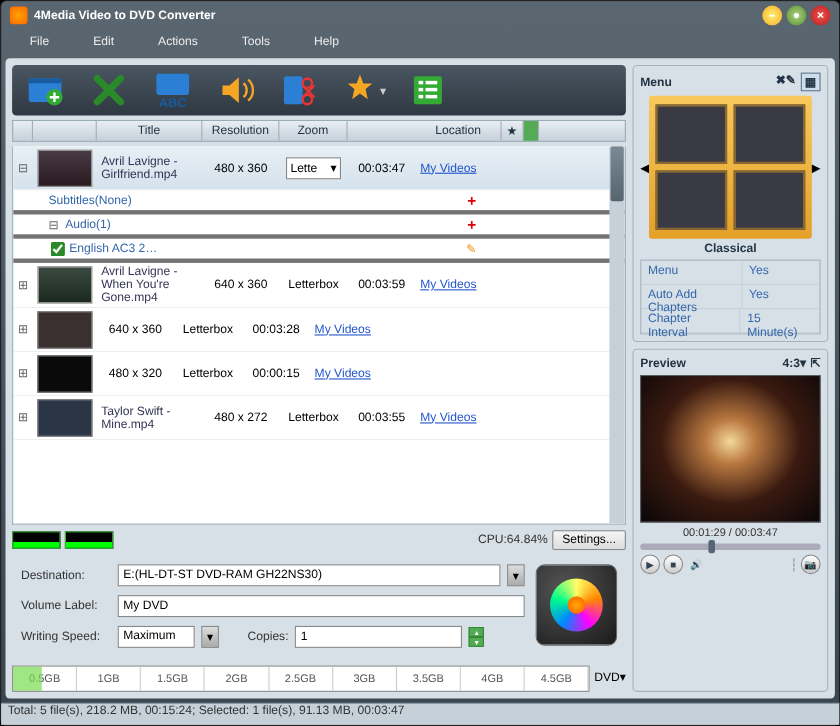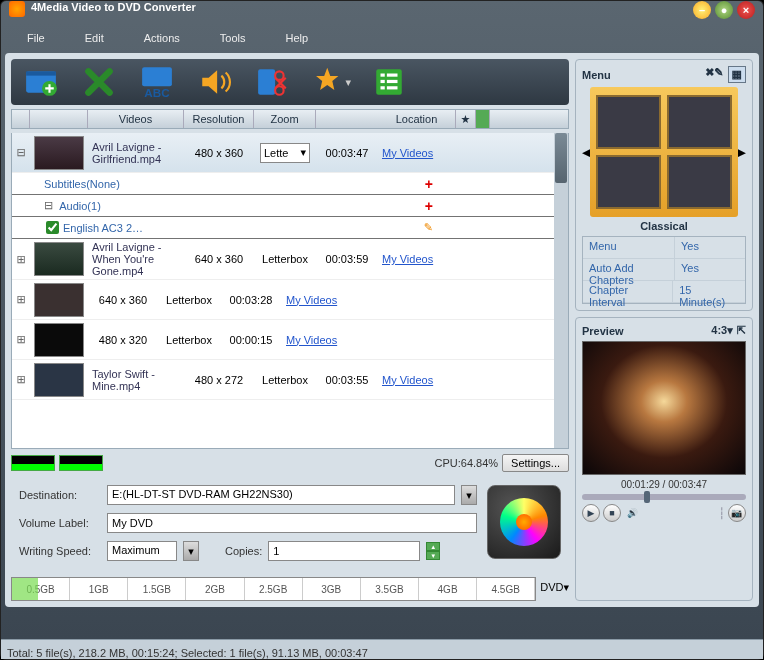--- a/index.html
+++ b/index.html
@@ -1,18 +1,18 @@
 <!DOCTYPE html>
 <html><head>
 <meta charset="utf-8">
 <style>
 * { margin: 0; padding: 0; box-sizing: border-box; font-family: Tahoma, Arial, sans-serif; font-size: 11px; }
 body { background: #000; width: 764px; height: 660px; overflow: hidden; }
 .window { width: 764px; height: 660px; background: linear-gradient(#5a6670, #3a4550); border-radius: 6px; border: 1px solid #222; display: flex; flex-direction: column; }
-.titlebar { height: 26px; display: flex; align-items: flex-start; padding: 0 8px; color: #fff; font-weight: bold; }
+.titlebar { height: 26px; display: flex; align-items: center; padding: 10px 8px; color: #fff; font-weight: bold; }
 .titlebar .logo { width: 16px; height: 16px; background: radial-gradient(circle, #ffa500, #ff6600); border-radius: 3px; margin-right: 6px; }
 .titlebar .controls { margin-left: auto; display: flex; gap: 4px; }
 .titlebar .controls span { width: 18px; height: 18px; border-radius: 50%; display: flex; align-items: center; justify-content: center; color: #fff; font-weight: bold; cursor: pointer; }
 .minbtn { background: radial-gradient(circle, #fff176, #f9a825); }
 .maxbtn { background: radial-gradient(circle, #aed581, #558b2f); }
 .closebtn { background: radial-gradient(circle, #ef5350, #b71c1c); }
 .menubar { height: 22px; display: flex; align-items: center; padding: 0 8px; color: #eee; gap: 40px; padding-left: 26px; }
 .menubar span { cursor: pointer; }
 .content { flex: 1; margin: 4px; background: #d7e0e7; border-radius: 4px; display: flex; gap: 6px; padding: 6px; }
 .left { flex: 1; display: flex; flex-direction: column; gap: 4px; }
@@ -37,21 +37,21 @@
 .row .cell { padding: 2px 4px; }
 .row .exp { width: 18px; text-align: center; color: #666; cursor: pointer; }
 .row .thumb { width: 58px; }
 .row .thumb .img { width: 50px; height: 34px; background: #2a2a35; border: 1px solid #888; }
 .row .title { width: 96px; font-size: 11px; color: #335; }
 .row .res { width: 70px; text-align: center; }
 .row .zoom { width: 62px; text-align: center; }
 .row .dur { width: 62px; text-align: center; }
 .row .loc { width: 78px; }
 .row .loc a { color: #2255cc; text-decoration: underline; cursor: pointer; }
-.subrow { display: flex; align-items: center; height: 22px; border-bottom: 1px solid #737373; padding-left: 32px; color: #3366aa; font-size: 11px; }
+.subrow { display: flex; align-items: center; height: 22px; border-bottom: 4px solid #737373; padding-left: 32px; color: #3366aa; font-size: 11px; }
 .subrow .plus { color: #d00; font-weight: bold; margin-left: auto; margin-right: 135px; font-size: 14px; }
 .subrow .pencil { color: #e80; margin-left: auto; margin-right: 135px; }
 .sbv { position: absolute; right: 0; top: 0; width: 14px; height: 100%; background: #c5d0d9; }
 .sbv .thumbv { position: absolute; top: 0; width: 12px; left: 1px; height: 50px; background: linear-gradient(#7a8a96, #56646f); border-radius: 2px; }
 .cpubar { height: 20px; display: flex; align-items: center; gap: 4px; }
 .cpubar .spark { width: 44px; height: 16px; background: #000; border: 1px solid #4a4; }
 .cpubar .spark::before { content: ""; display: block; width: 100%; height: 100%; background: linear-gradient(transparent 60%, #0f0 60%); }
 .cpubar .lbl { margin-left: auto; color: #333; }
 .cpubar .btn { background: linear-gradient(#f5f5f5, #ddd); border: 1px solid #888; padding: 2px 8px; border-radius: 2px; cursor: pointer; }
 .settings { background: #d7e0e7; border-radius: 4px; padding: 8px; display: flex; gap: 10px; }
@@ -59,21 +59,21 @@
 .setrow { display: flex; align-items: center; gap: 6px; }
 .setrow label { width: 82px; color: #333; }
 .setrow .inp { flex: 1; height: 20px; background: #fff; border: 1px solid #888; padding: 2px 4px; }
 .setrow .dd { width: 16px; height: 20px; background: linear-gradient(#ddd, #aaa); border: 1px solid #888; display: flex; align-items: center; justify-content: center; cursor: pointer; }
 .burnbtn { width: 74px; height: 74px; background: radial-gradient(circle at 35% 30%, #555, #1a1a1a); border-radius: 8px; border: 1px solid #666; display: flex; align-items: center; justify-content: center; cursor: pointer; }
 .burnbtn .disc { width: 48px; height: 48px; border-radius: 50%; background: conic-gradient(#ff6, #f80, #f0f, #08f, #0f8, #ff6); position: relative; }
 .burnbtn .disc::after { content: ""; position: absolute; inset: 16px; background: radial-gradient(#fa0, #f50); border-radius: 50%; }
 .sizebar { height: 24px; background: #fff; border: 1px solid #888; display: flex; align-items: center; position: relative; margin-top: 4px; }
 .sizebar .tick { flex: 1; text-align: center; color: #555; font-size: 10px; border-right: 1px solid #ccc; height: 100%; display: flex; align-items: center; justify-content: center; }
 .sizebar .fill { position: absolute; left: 0; top: 0; height: 100%; width: 5%; background: rgba(120, 220, 80, 0.7); }
-.statusbar { height: 20px; background: #c5d0d9; display: flex; align-items: flex-end; padding: 0 6px; color: #333; border-top: 1px solid #8a9aa6; margin-top: 28px; }
+.statusbar { height: 20px; background: #c5d0d9; display: flex; align-items: flex-start; padding: 0 6px; color: #333; border-top: 1px solid #8a9aa6; }
 .panel { background: #d7e0e7; border: 1px solid #a5b3bf; border-radius: 4px; padding: 6px; }
 .panel .ph { display: flex; align-items: center; color: #234; font-weight: bold; margin-bottom: 4px; }
 .panel .ph .tools { margin-left: auto; display: flex; gap: 4px; }
 .menu-theme { background: linear-gradient(#f7c95c, #e5a028); height: 130px; border-radius: 3px; position: relative; display: flex; align-items: center; }
 .menu-theme .grid { flex: 1; display: grid; grid-template-columns: 1fr 1fr; gap: 6px; padding: 8px 6px; height: 100%; }
 .menu-theme .tile { background: #3a3a45; border: 2px solid #8a6a30; }
 .menu-theme-lbl { text-align: center; color: #234; font-weight: bold; margin-top: 3px; }
 .proptable { border: 1px solid #a5b3bf; margin-top: 4px; }
 .proptable .prow { display: flex; height: 22px; border-bottom: 1px solid #c5d0d9; }
 .proptable .prow > div { padding: 3px 6px; color: #3366aa; }
@@ -162,21 +162,21 @@
               <rect x="14" y="14" width="10" height="3" fill="#fff"></rect>
               <rect x="8" y="20" width="4" height="3" fill="#fff"></rect>
               <rect x="14" y="20" width="10" height="3" fill="#fff"></rect>
             </svg>
           </div>
       </div>
 
       <div class="listhead">
         <div class="col-exp"></div>
           <div class="col-thumb"></div>
-        <div class="col-title">Videos</div>
+        <div class="col-title">Title</div>
         <div class="col-res">Resolution</div>
         <div class="col-zoom">Zoom</div>
         <div class="col-dur">Duration</div>
         <div class="col-loc">Location</div>
         <div class="col-star">★</div>
         <div class="col-sb" style="background:#5a5"></div>
       </div>
 
       <div class="listbody">
         <div class="row sel">

